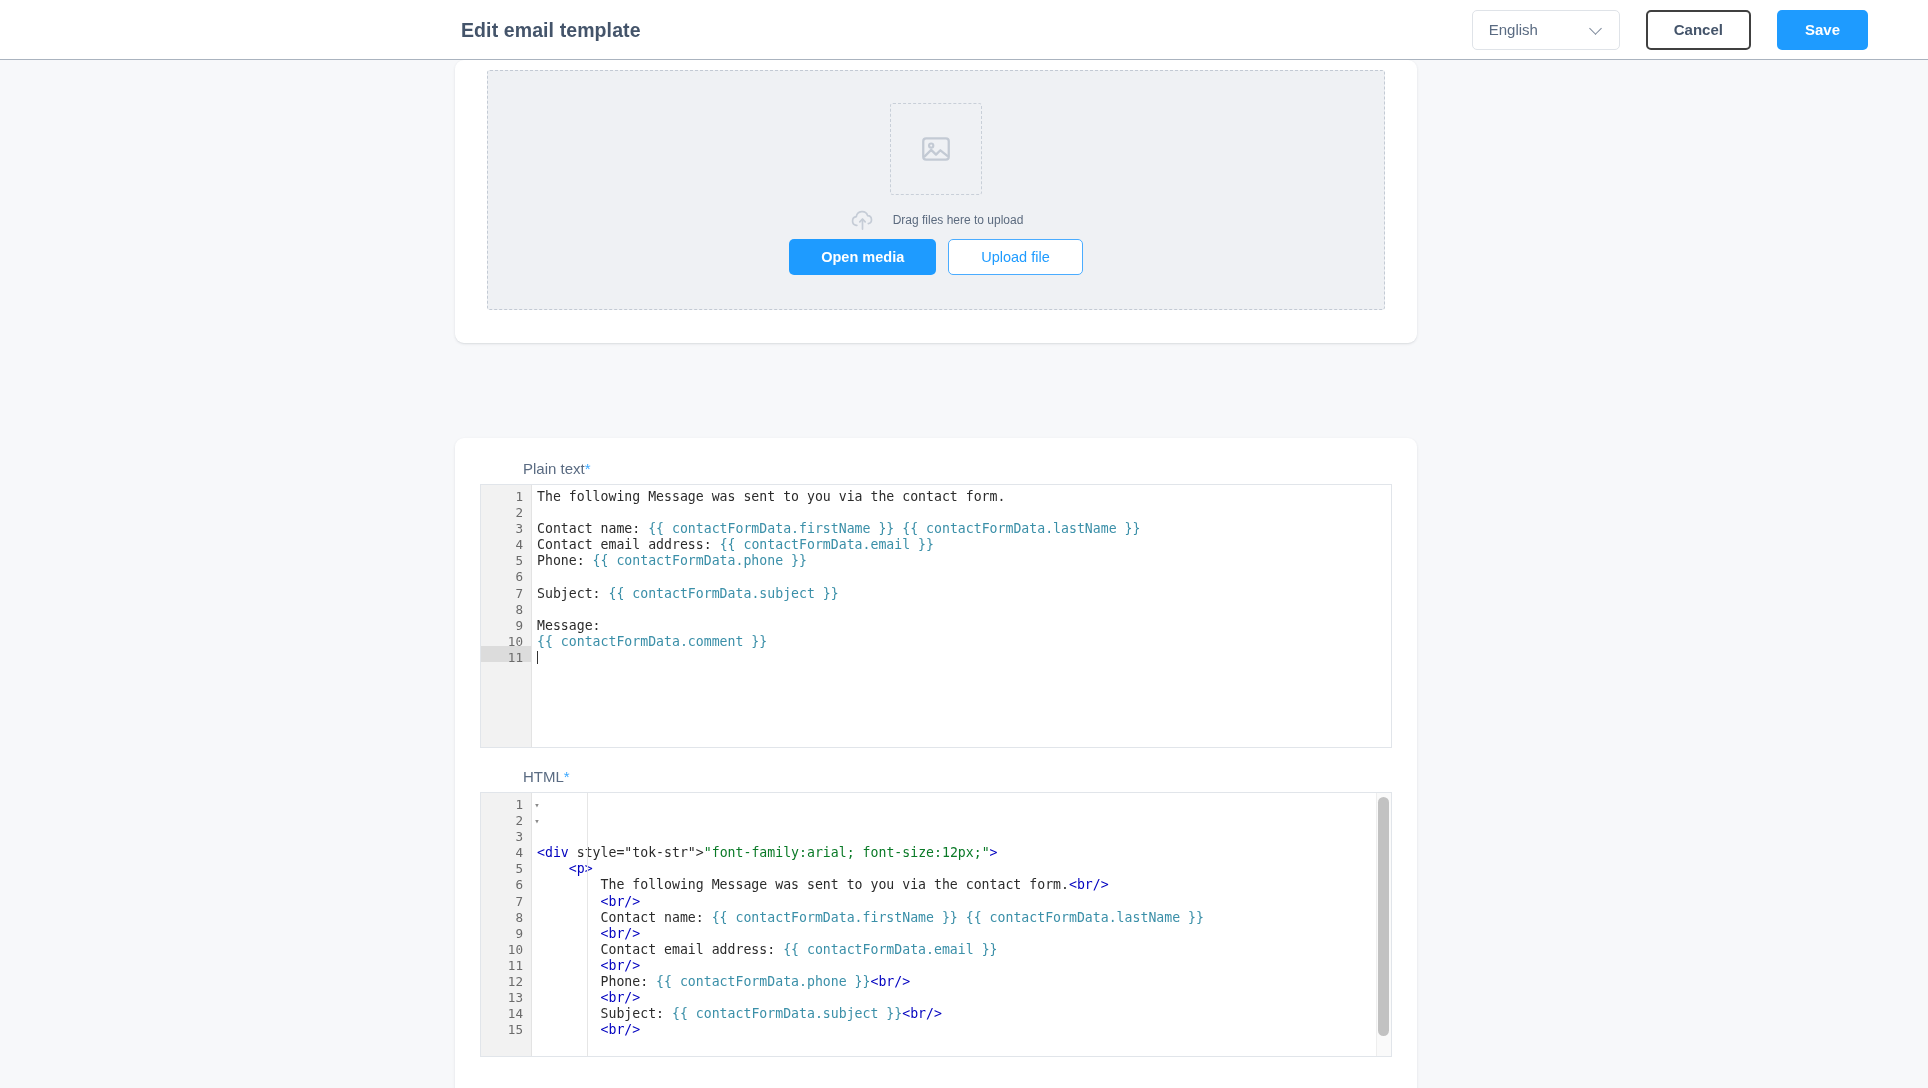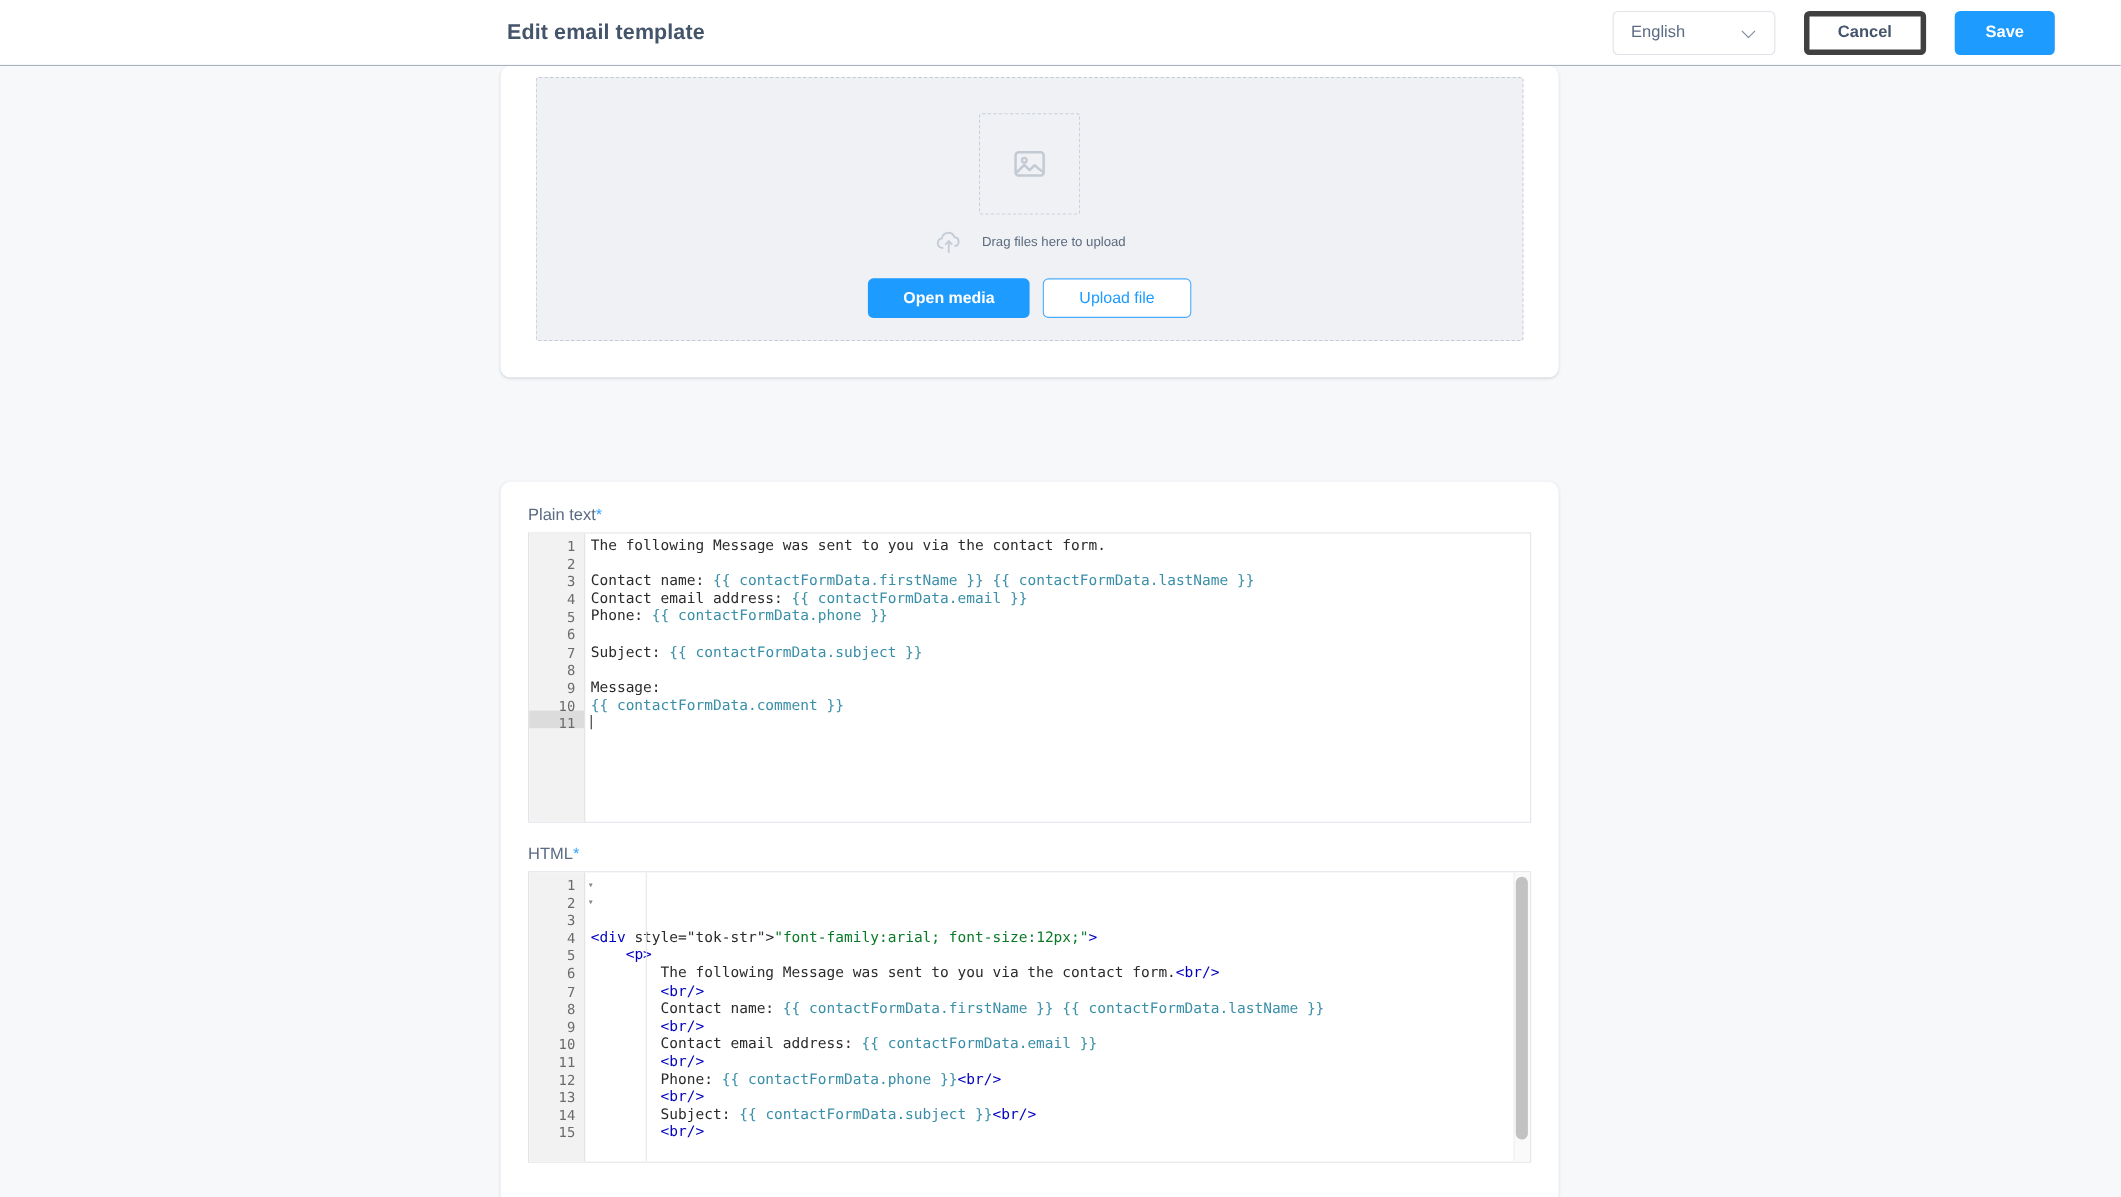--- a/index.html
+++ b/index.html
@@ -48,21 +48,21 @@
   }
   .chev::before {
     content: ""; position: absolute; left: 1px; top: 1px;
     width: 8px; height: 8px;
     border-right: 1.8px solid #7a8799;
     border-bottom: 1.8px solid #7a8799;
     transform: rotate(45deg);
   }
   .btn-cancel {
     height: 40px; padding: 0 26px;
-    border: 5px solid #404040; border-radius: 5px;
+    border: 2px solid #404040; border-radius: 5px;
     background: #fff; color: #44546a;
     font-size: 15px; font-weight: 700;
     font-family: "Liberation Sans", sans-serif;
     cursor: pointer;
   }
   .btn-save {
     height: 40px; padding: 0 28px;
     border: none; border-radius: 5px;
     background: #1e9bff; color: #fff;
     font-size: 15px; font-weight: 700;
@@ -105,21 +105,21 @@
     display: flex; align-items: center; justify-content: center;
   }
   .drag-row {
     position: absolute; left: 0; right: 0; top: 135px;
     display: flex; align-items: center; justify-content: center; gap: 17px;
   }
   .drag-text {
     font-size: 12px; color: #5c6b7f;
   }
   .upload-buttons {
-    position: absolute; left: 0; right: 0; top: 182px;
+    position: absolute; left: 0; right: 0; top: 168px;
     display: flex; align-items: flex-start; justify-content: center; gap: 12px;
   }
   .btn-openmedia {
     height: 36px; padding: 0 32px;
     border: none; border-radius: 5px;
     background: #1e9bff; color: #fff;
     font-size: 14.5px; font-weight: 700;
     font-family: "Liberation Sans", sans-serif;
     cursor: pointer;
   }
@@ -141,21 +141,21 @@
     border-bottom: 1px solid #e7eaee;
     display: flex; align-items: center;
     padding-left: 25px;
   }
   .card-header-title {
     font-size: 18.5px; font-weight: 700; color: #3c4a5e;
   }
   .card-body { padding: 22px 25px 0 25px; }
 
   .field-label {
-    font-size: 15px; color: #5a6b82; margin-bottom: 7px;
+    font-size: 15px; color: #5a6b82; margin-bottom: 7px; margin-left: 43px;
   }
   .req { color: #3aa7ff; }
 
   
   .editor {
     border: 1px solid #e1e5ea;
     background: #ffffff;
     position: relative;
     overflow: hidden;
     font-family: "DejaVu Sans Mono", monospace;

